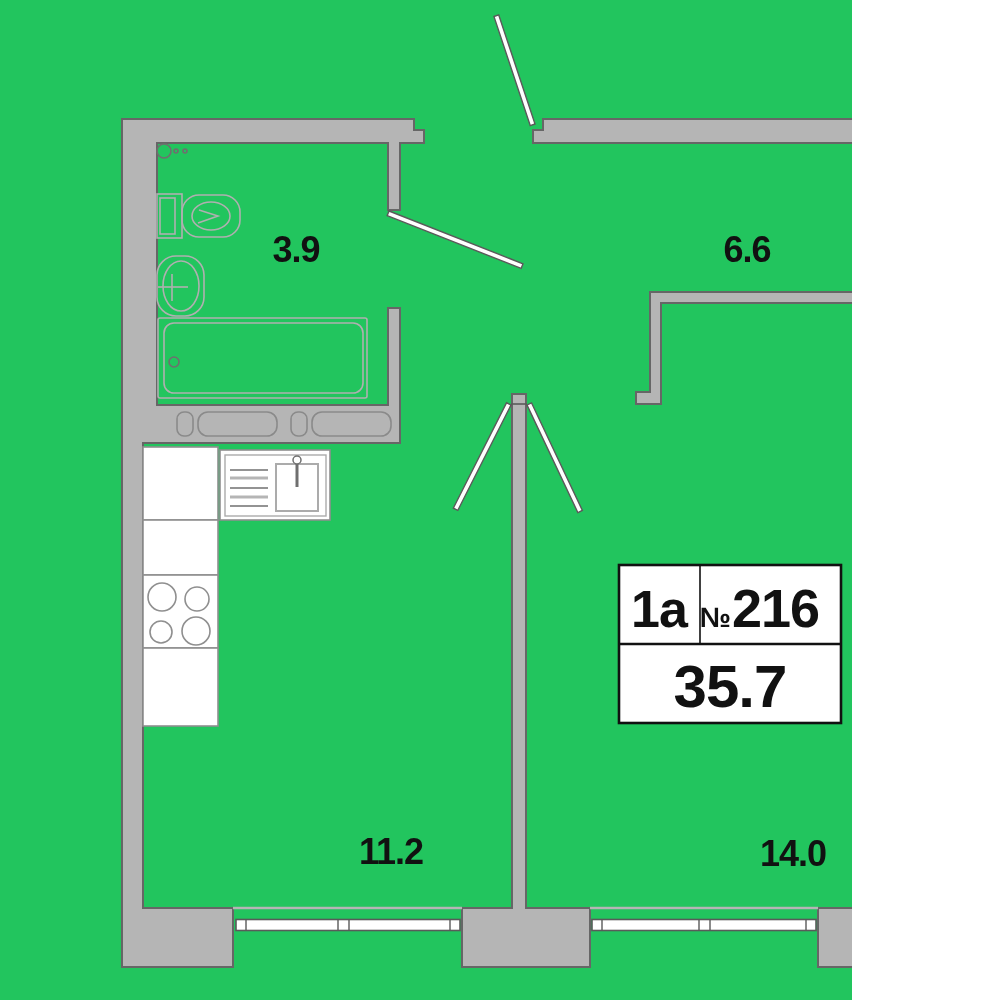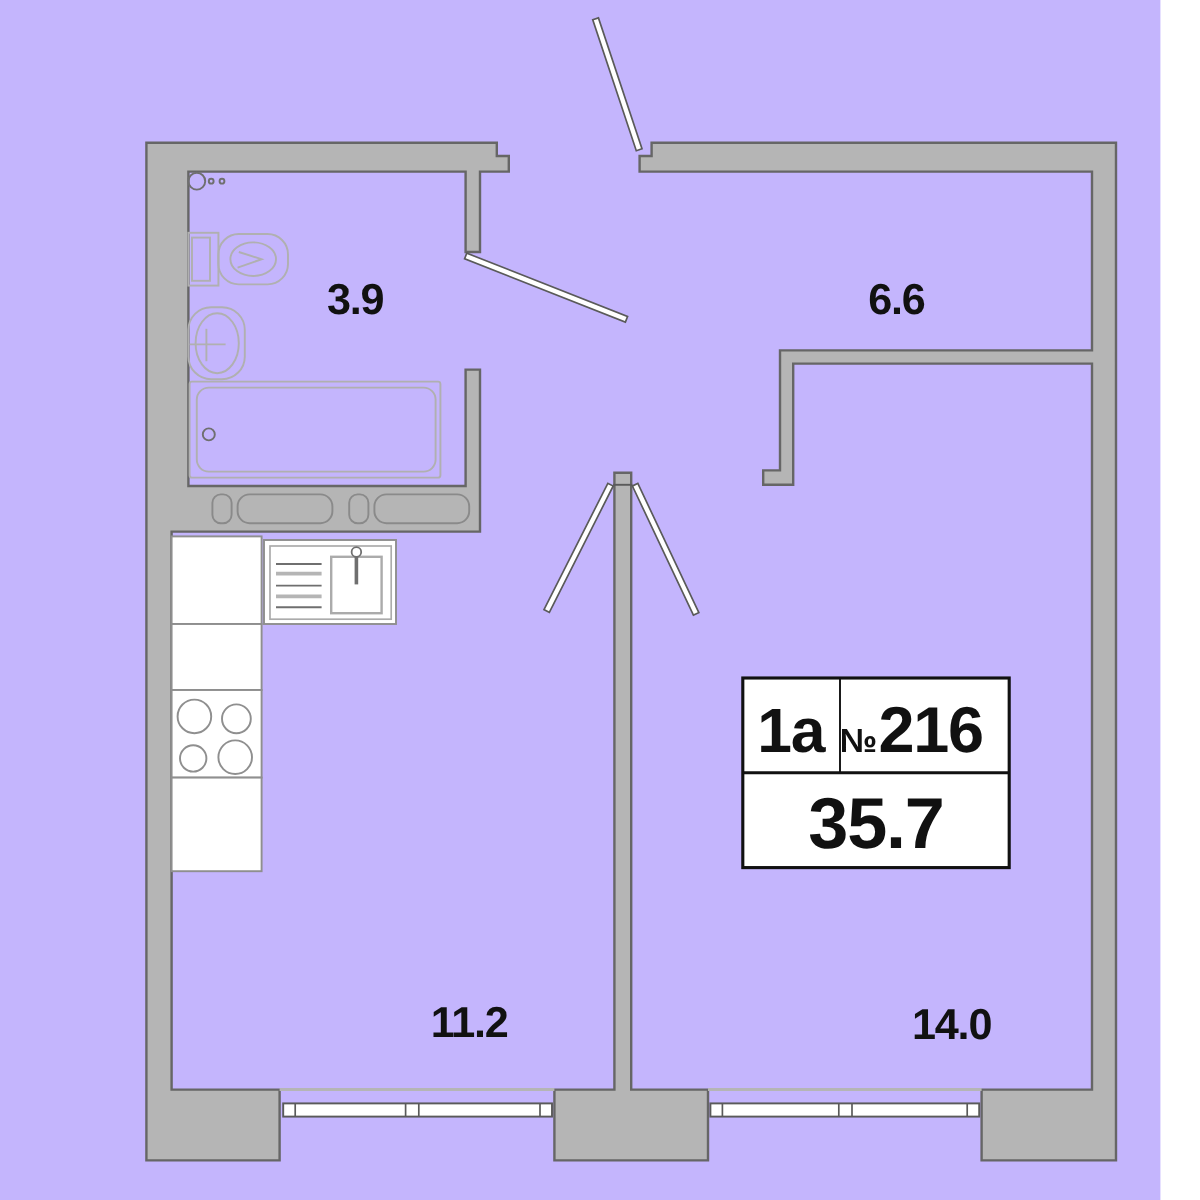--- a/index.html
+++ b/index.html
@@ -4,21 +4,21 @@
 <style>
   :root{
     --wall-fill:#b5b5b5;
     --wall-line:#666666;
     --fixture-line:#b0b0b0;
     --kitchen-line:#8f8f8f;
     --text-color:#111111;
     --window-line:#5a5a5a;
   }
   html,body{margin:0;padding:0;background:#ffffff;}
-  .stage{width:967px;height:1000px;position:relative;background:#c4b5fd;overflow:hidden;}
+  .stage{width:852px;height:1000px;position:relative;background:#22c55e;overflow:hidden;}
   svg{display:block;}
   text{
     font-family:"Liberation Sans","DejaVu Sans",sans-serif;
     font-weight:700;
     fill:var(--text-color);
   }
   .room-area{font-size:36px;letter-spacing:-1px;}
   .wall{fill:var(--wall-fill);stroke:var(--wall-line);stroke-width:2;stroke-linejoin:miter;}
   .vent{fill:var(--wall-fill);stroke:#8a8a8a;stroke-width:1.6;}
   .door-leaf{fill:#ffffff;stroke:#5a5a5a;stroke-width:1.4;}

